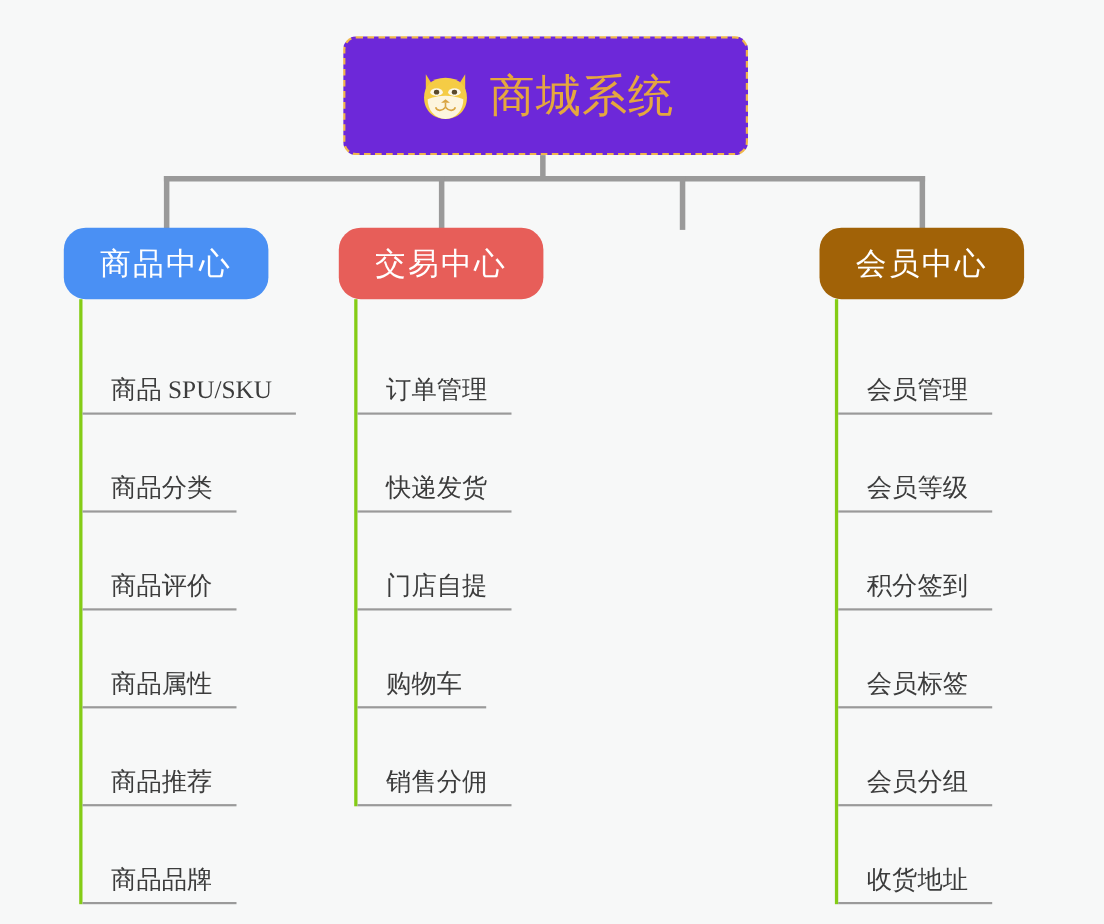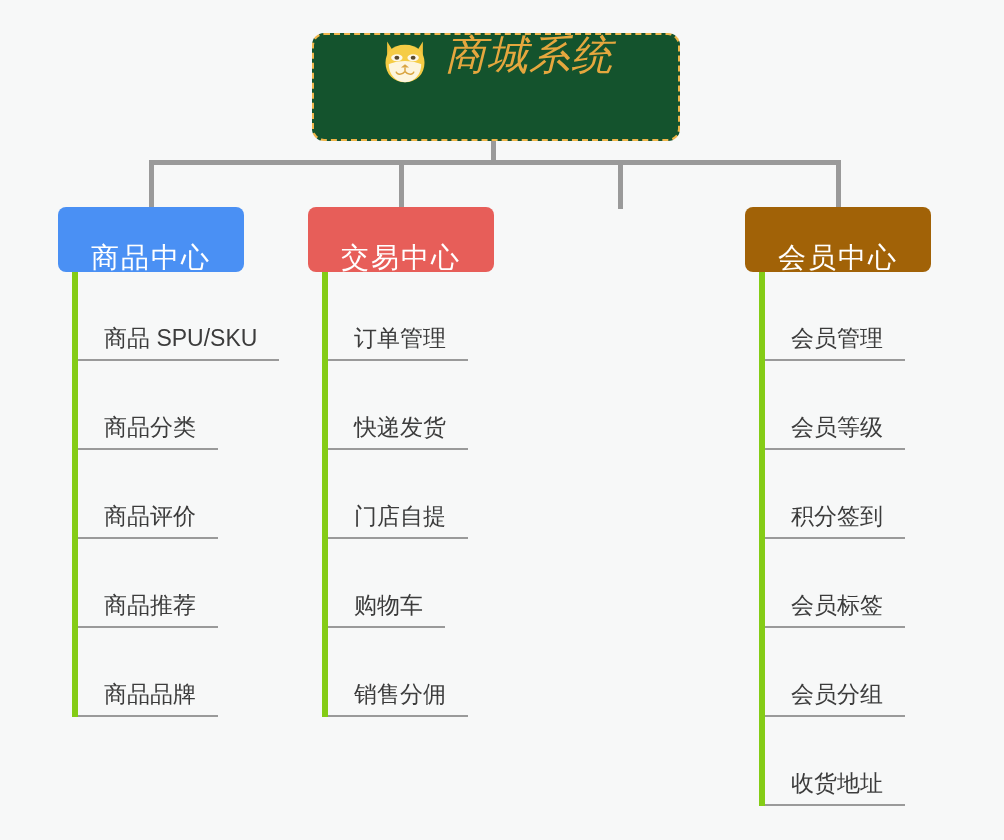--- a/index.html
+++ b/index.html
@@ -20,28 +20,27 @@
   }
 
   
   .root-node {
     position: absolute;
     left: 312px;
     top: 33px;
     width: 368px;
     height: 108px;
     box-sizing: border-box;
-    background: #14532d;
+    background: #6d28d9;
     border: 2px dashed #f0b64b;
     border-radius: 12px;
     display: flex;
-    align-items: flex-start;
+    align-items: center;
     justify-content: center;
     gap: 14px;
-    font-style: italic;
   }
   .root-logo {
     width: 52px;
     height: 52px;
     flex: 0 0 auto;
     display: block;
   }
   .root-title {
     font-size: 41px;
     line-height: 1;
@@ -60,41 +59,42 @@
 
   
   .branch {
     position: absolute;
     top: 207px;
   }
   .branch-head {
     position: relative;
     width: 186px;
     height: 65px;
-    border-radius: 8px;
+    border-radius: 20px;
     display: flex;
-    align-items: flex-end;
+    align-items: center;
     justify-content: center;
     box-sizing: border-box;
   }
   .branch-head-label {
     font-size: 28px;
     color: #ffffff;
     letter-spacing: 2px;
     line-height: 1;
     white-space: nowrap;
   }
 
   .branch-body {
     position: relative;
     margin-left: 14px;
-    border-left: 6px solid #84cc16;
-    padding-top: 0;
+    border-left: 3px solid #84cc16;
+    padding-top: 16px;
     width: 215px;
     box-sizing: border-box;
+    font-family: Liberation Serif, serif;
   }
   .leaf {
     position: relative;
     height: 89px;
     box-sizing: border-box;
     display: flex;
     align-items: flex-end;
     padding-left: 26px;
   }
   .leaf-label {
@@ -150,20 +150,23 @@
       <div class="leaf">
           <span class="leaf-label">商品 SPU/SKU</span>
         </div>
       <div class="leaf">
           <span class="leaf-label">商品分类</span>
         </div>
       <div class="leaf">
           <span class="leaf-label">商品评价</span>
         </div>
       <div class="leaf">
+          <span class="leaf-label">商品属性</span>
+        </div>
+      <div class="leaf">
           <span class="leaf-label">商品推荐</span>
         </div>
       <div class="leaf">
           <span class="leaf-label">商品品牌</span>
         </div>
     </div>
   </div>
 
   <div class="branch" style="left:308px;">
     <div class="branch-head" style="background:#e75e59;">

